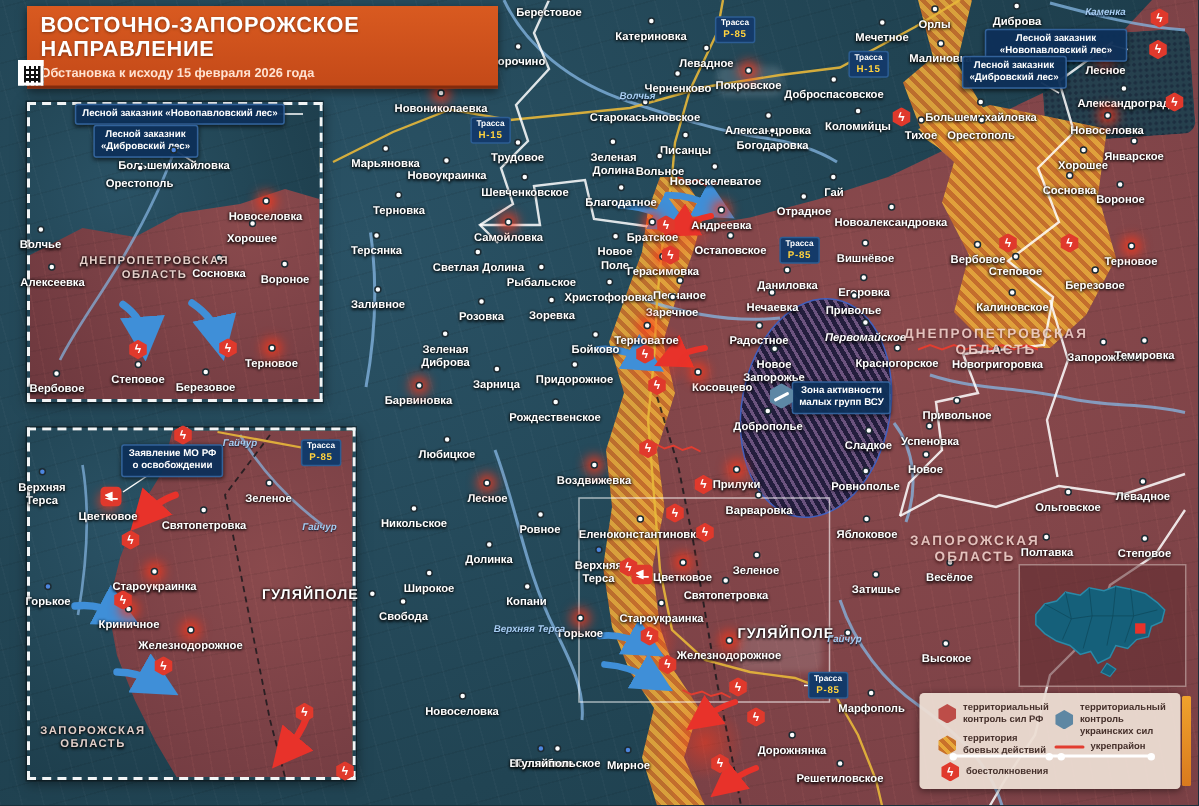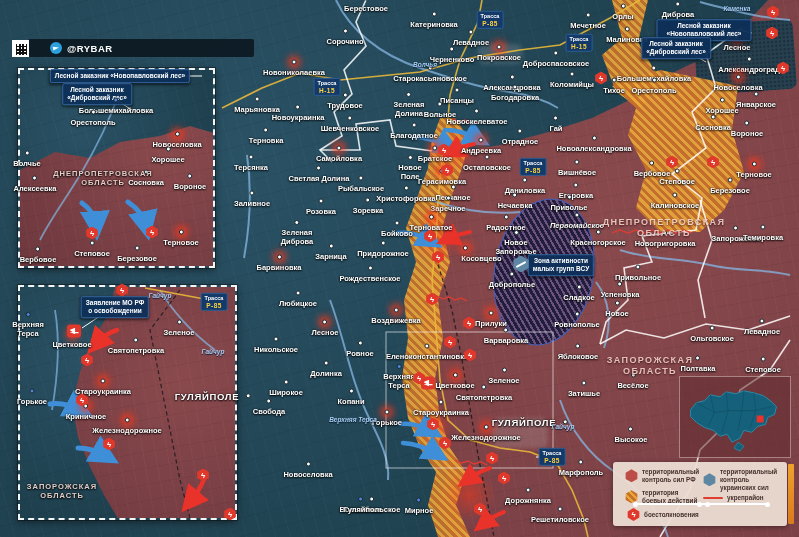--- a/index.html
+++ b/index.html
@@ -252,21 +252,21 @@
       <div class="lbl city" style="left: 747px; top: 133px;">Вороное<span class="dot"></span></div>
       <div class="lbl city" style="left: 754px; top: 174px;">Терновое<span class="dot r"></span></div>
       <div class="lbl city" style="left: 730px; top: 190px;">Березовое<span class="dot"></span></div>
       <div class="lbl city" style="left: 677px; top: 181px;">Степовое<span class="dot"></span></div>
       <div class="lbl city" style="left: 652px; top: 173px;">Вербовое<span class="dot"></span></div>
       <div class="lbl city" style="left: 675px; top: 205px;">Калиновское<span class="dot"></span></div>
       <div class="lbl city" style="left: 736px; top: 218px; margin-top: 20px;">Запорожское<span class="dot"></span></div>
       <div class="lbl city" style="left: 763px; top: 237px;">Темировка<span class="dot"></span></div>
       <div class="lbl city" style="left: 665px; top: 243px;">Новогригоровка<span class="dot"></span></div>
       <div class="lbl city" style="left: 481px; top: 150px;">Андреевка<span class="dot r"></span></div>
-      <div class="lbl city" style="left: 520px; top: 141px;">Отрадное<span class="dot"></span></div>
+      <div class="lbl city" style="left: 536px; top: 141px;">Отрадное<span class="dot"></span></div>
       <div class="lbl city" style="left: 435px; top: 158px;">Братское<span class="dot r"></span></div>
       <div class="lbl city" style="left: 487px; top: 167px;">Остаповское<span class="dot"></span></div>
       <div class="lbl city" style="left: 594px; top: 148px;">Новоалександровка<span class="dot"></span></div>
       <div class="lbl city" style="left: 577px; top: 172px;">Вишнёвое<span class="dot"></span></div>
       <div class="lbl city" style="left: 525px; top: 190px;">Даниловка<span class="dot"></span></div>
       <div class="lbl city" style="left: 576px; top: 195px;">Егоровка<span class="dot"></span></div>
       <div class="lbl city" style="left: 569px; top: 207px;">Приволье<span class="dot"></span></div>
       <div class="lbl city" style="left: 577px; top: 225px; font-style: italic;">Первомайское<span class="dot"></span></div>
       <div class="lbl city" style="left: 598px; top: 242px;">Красногорское<span class="dot"></span></div>
       <div class="lbl city" style="left: 410px; top: 172px;">Новое
@@ -423,20 +423,24 @@
         <i></i>
       </div>
       <div class="mk mega" style="left: 74px; top: 331px;">
         <i></i>
       </div>
       <div class="mk rifle" style="left: 521px; top: 264px;">
         <i></i>
       </div>
     </div>
 
+  <div id="title">
+    <h1>ВОСТОЧНО-ЗАПОРОЖСКОЕ НАПРАВЛЕНИЕ</h1>
+    <p>Обстановка к исходу 15 февраля 2026 года</p>
+  </div>
   <div id="qr"></div>
   <div id="logobar">
     <span id="tg"></span>
     <span id="handle">@RYBAR</span>
   </div>
 
   <div id="minimap">
     <svg width="110" height="80" viewBox="0 0 110 81">
       <path d="M10,33 L16,26 L24,24 L30,18 L40,20 L46,15 L56,17 L64,14 L74,16 L84,19 L92,25 L97,30 L95,38 L88,41 L86,48 L78,50 L72,56 L64,54 L60,62 L52,66 L47,58 L40,60 L33,54 L24,51 L16,46 L10,40 Z" fill="#15607a" stroke="#2a8aa8" stroke-width="1"></path>
       <path d="M58,66 L64,70 L60,75 L54,72 Z" fill="#15607a" stroke="#2a8aa8" stroke-width=".8"></path>

